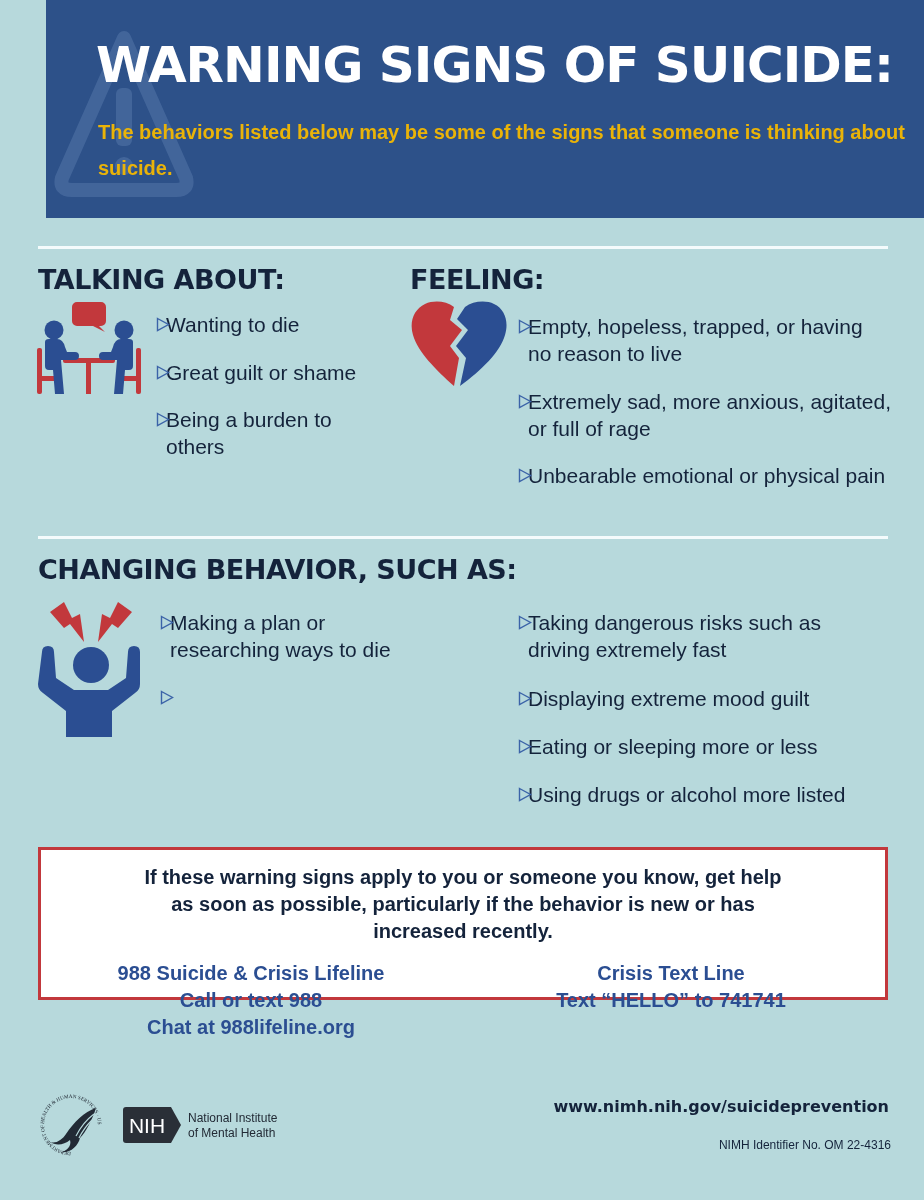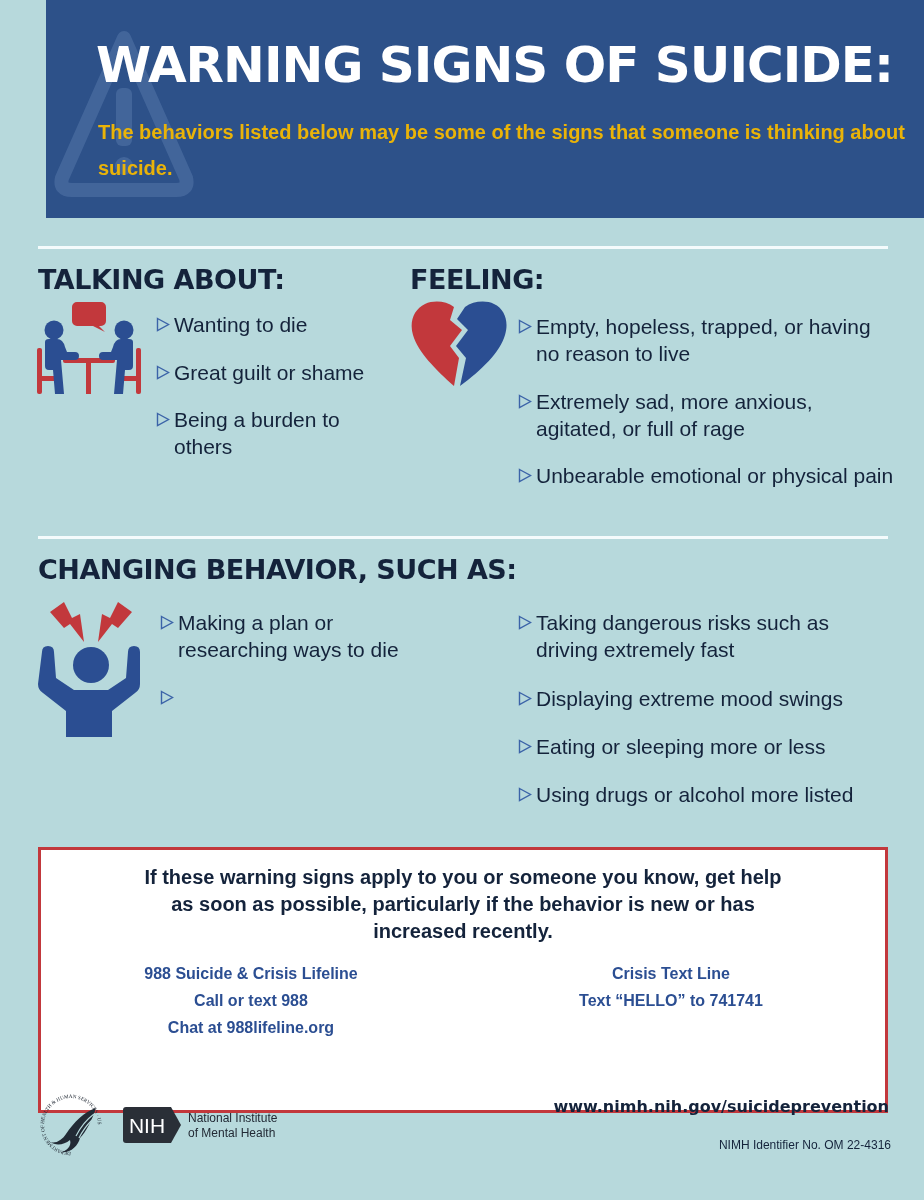--- a/index.html
+++ b/index.html
@@ -39,41 +39,41 @@
       position: absolute;
       font-family: "DejaVu Sans", sans-serif;
       font-weight: bold; font-size: 27px; letter-spacing: -0.5px;
       color: #14233b; white-space: nowrap;
     }
     .icon { position: absolute; }
     .bullet {
       position: absolute;
       font-family: "Liberation Sans", sans-serif;
       font-size: 21px; line-height: 27px; color: #14233b;
-      padding-left: 18px;
+      padding-left: 10px;
     }
     .bullet .tri {
       position: absolute; left: 0; top: 6px; width: 14px; height: 15px;
     }
     .callout {
-      position: absolute; left: 38px; top: 847px; width: 850px; height: 266px;
+      position: absolute; left: 38px; top: 847px; width: 850px; height: 153px;
       background: #ffffff;
       border: 3px solid #c2383c;
     }
     .callout .msg {
       position: absolute; left: 0; top: 14px; width: 844px;
       text-align: center;
       font-family: "Liberation Sans", sans-serif;
       font-weight: bold; font-size: 20px; line-height: 27px; color: #14233b;
     }
     .callout .col {
       position: absolute; top: 110px;
       text-align: center;
       font-family: "Liberation Sans", sans-serif;
-      font-weight: bold; font-size: 16px; line-height: 27px; color: #2b4e92;
+      font-weight: bold; font-size: 20px; line-height: 27px; color: #2b4e92;
     }
     .footer-url {
       position: absolute; right: 35px; top: 1097px;
       font-family: "DejaVu Sans", sans-serif;
       font-weight: bold; font-size: 16px; color: #14233b; white-space: nowrap;
     }
     .footer-id {
       position: absolute; right: 33px; top: 1138px;
       font-family: "Liberation Sans", sans-serif;
       font-size: 12px; color: #14233b; white-space: nowrap;
@@ -197,21 +197,21 @@
 <div class="bullet" style="left:518px; top:609px; width:330px;">
   <svg class="tri" viewBox="0 0 14 15">
       <path d="M1.5 1.5 L12.5 7.5 L1.5 13.5 Z" fill="none" stroke="#3b63a8" stroke-width="1.4"></path>
     </svg>
   <span>Taking dangerous risks such as driving extremely fast</span>
 </div>
 <div class="bullet" style="left:518px; top:685px;">
   <svg class="tri" viewBox="0 0 14 15">
       <path d="M1.5 1.5 L12.5 7.5 L1.5 13.5 Z" fill="none" stroke="#3b63a8" stroke-width="1.4"></path>
     </svg>
-  <span>Displaying extreme mood swings</span>
+  <span>Displaying extreme mood guilt</span>
 </div>
 <div class="bullet" style="left:518px; top:733px;">
   <svg class="tri" viewBox="0 0 14 15">
       <path d="M1.5 1.5 L12.5 7.5 L1.5 13.5 Z" fill="none" stroke="#3b63a8" stroke-width="1.4"></path>
     </svg>
   <span>Eating or sleeping more or less</span>
 </div>
 <div class="bullet" style="left:518px; top:781px;">
   <svg class="tri" viewBox="0 0 14 15">
       <path d="M1.5 1.5 L12.5 7.5 L1.5 13.5 Z" fill="none" stroke="#3b63a8" stroke-width="1.4"></path>

